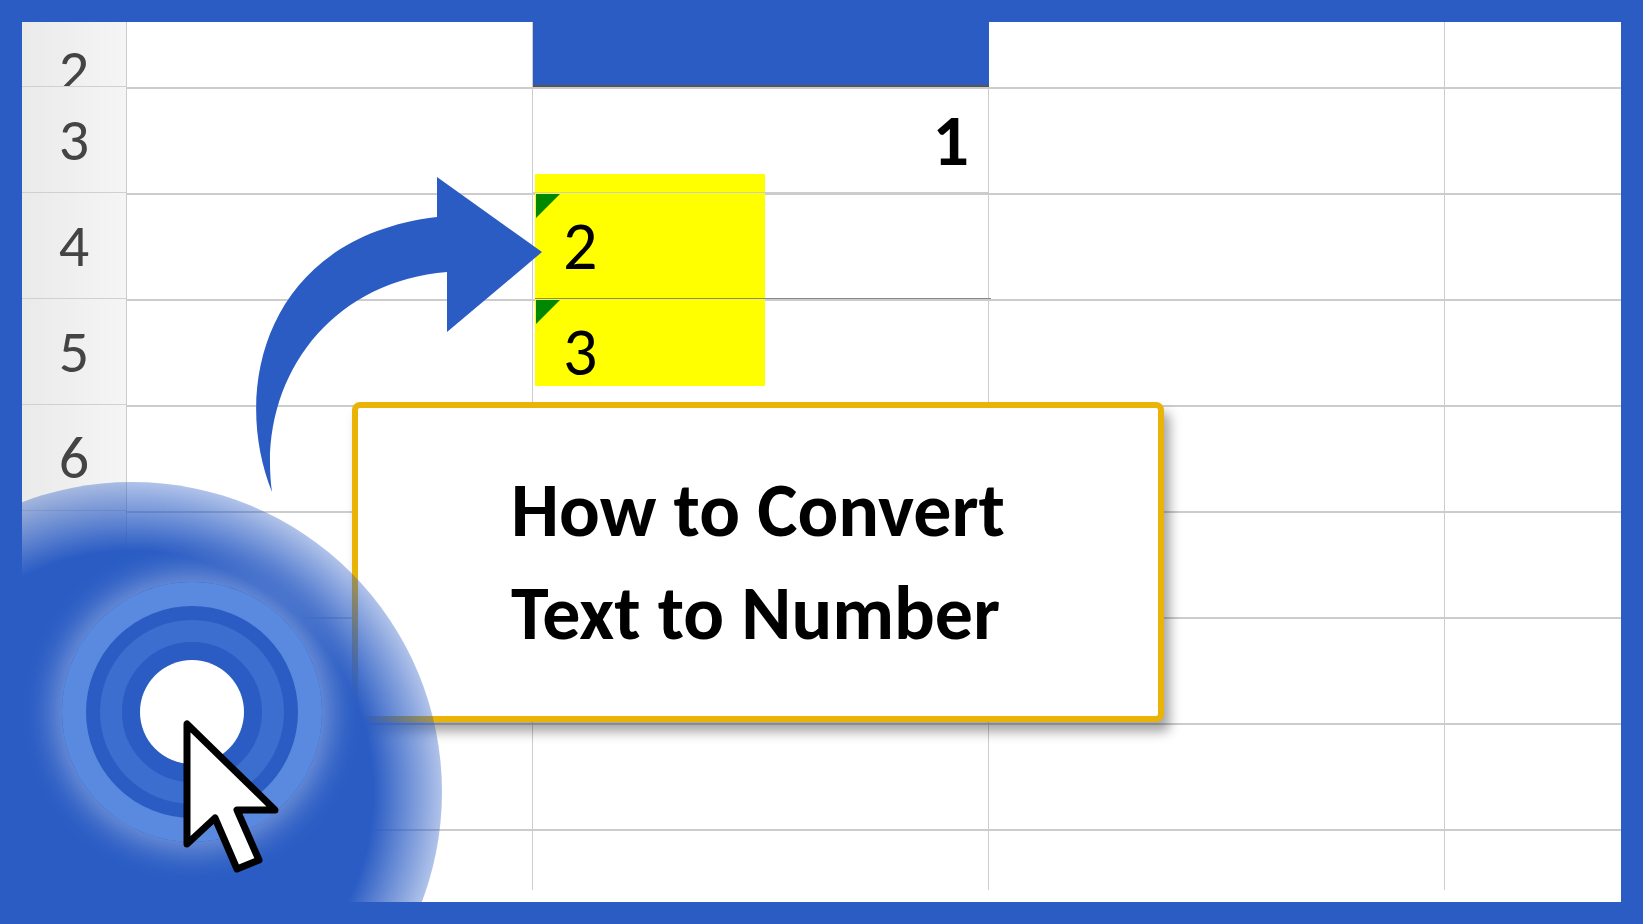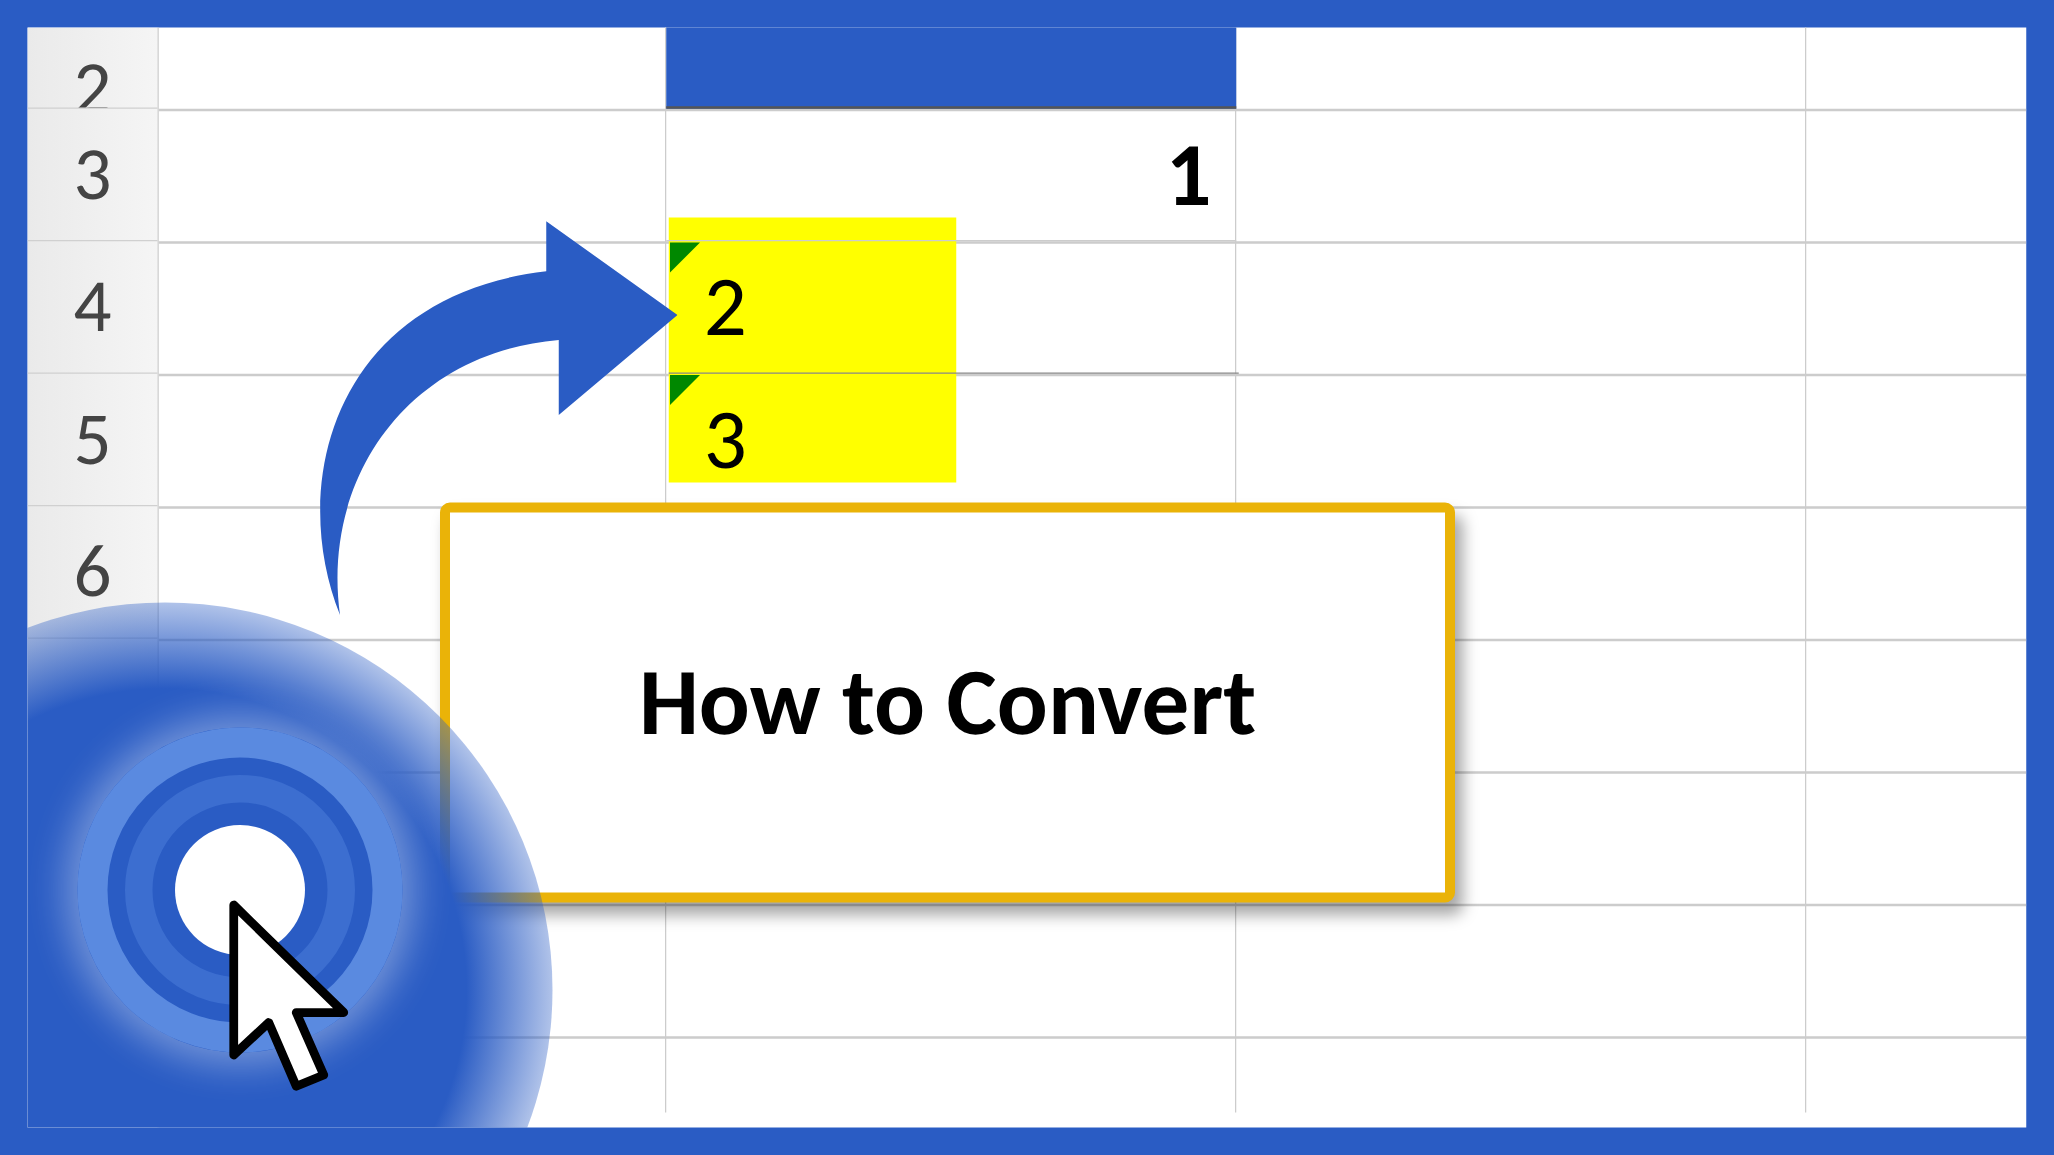--- a/index.html
+++ b/index.html
@@ -165,21 +165,21 @@
     height: 430px;
     z-index: 30;
   }
   .title-box {
     position: absolute;
     left: 330px;
     top: 380px;
     width: 812px;
     height: 320px;
     background: #fff;
-    border: 8px solid #eab308;
+    border: 6px solid #eab308;
     border-radius: 8px;
     display: flex;
     align-items: center;
     justify-content: center;
     text-align: left;
     font-size: 76px;
     font-weight: 700;
     color: #000;
     line-height: 1.35;
     box-shadow: 6px 10px 12px rgba(0,0,0,0.35);
@@ -268,20 +268,21 @@
                L 235 165
                C 115 175, 45 275, 60 385
                C 18 280, 55 130, 225 110
                Z" fill="#2a5cc4"></path>
     </svg>
   </div>
 
   <div class="title-box">
     <div>
       <span>How to Convert</span><br>
+      <span>Text to Number</span>
     </div>
   </div>
 
   <div class="logo-bg"></div>
 
   <div class="logo-rings">
     <div class="ring" style="left:0;top:0;width:260px;height:260px;border-width:24px;border-color:#5a8ae0;box-shadow:0 0 30px 10px rgba(255,255,255,0.35);"></div>
     <div class="ring" style="left:38px;top:38px;width:184px;height:184px;border-width:22px;border-color:#3c6ed0;"></div>
     <div class="ring" style="left:78px;top:78px;width:104px;height:104px;background:#ffffff;border:none;border-radius:50%;"></div>
   </div>

